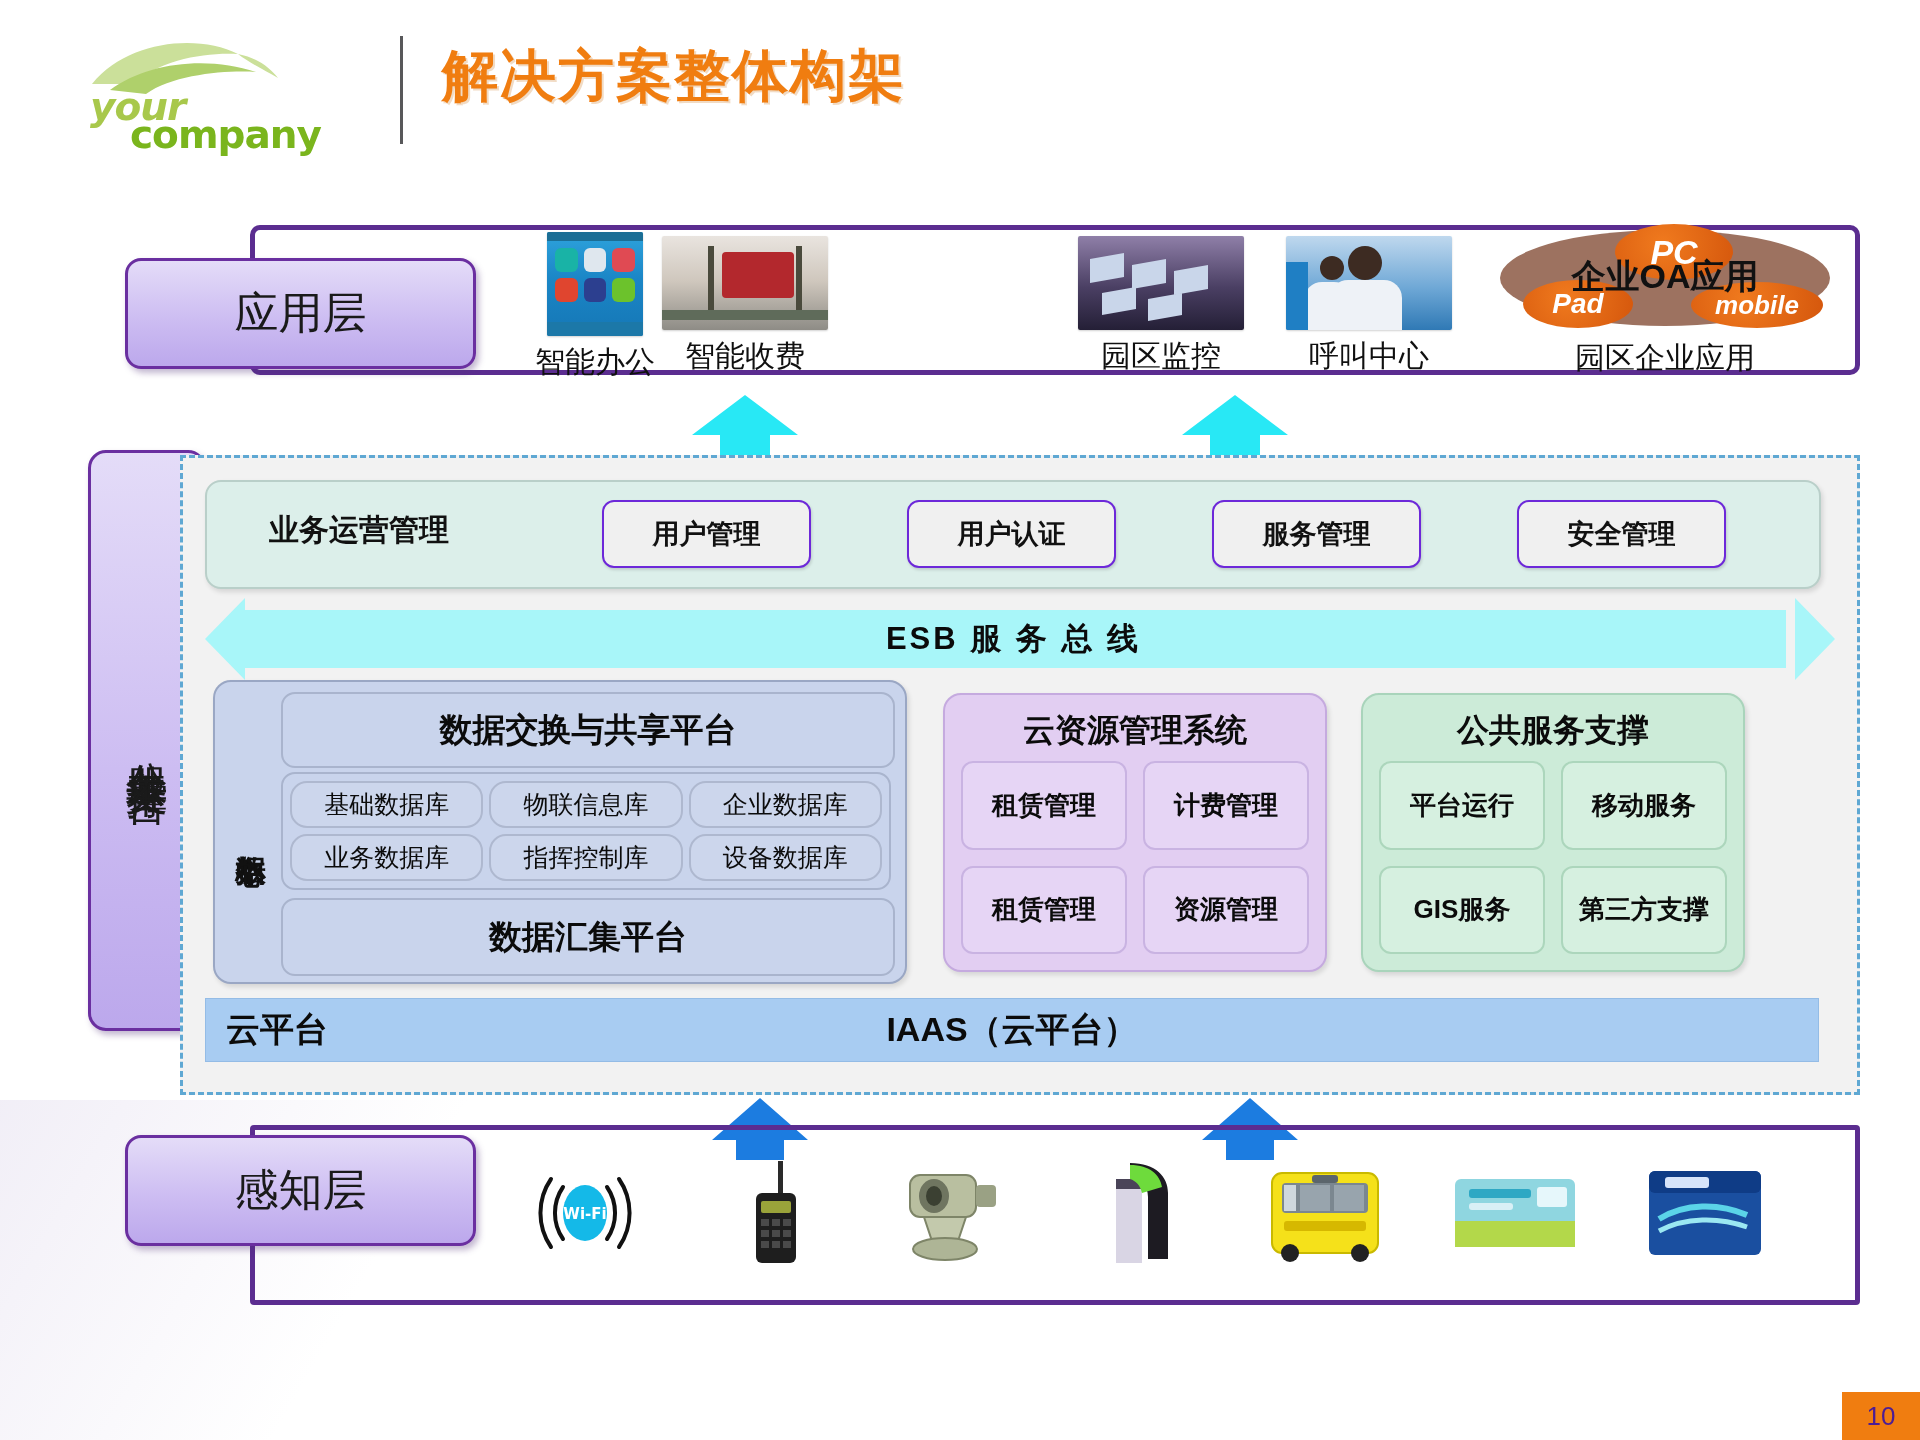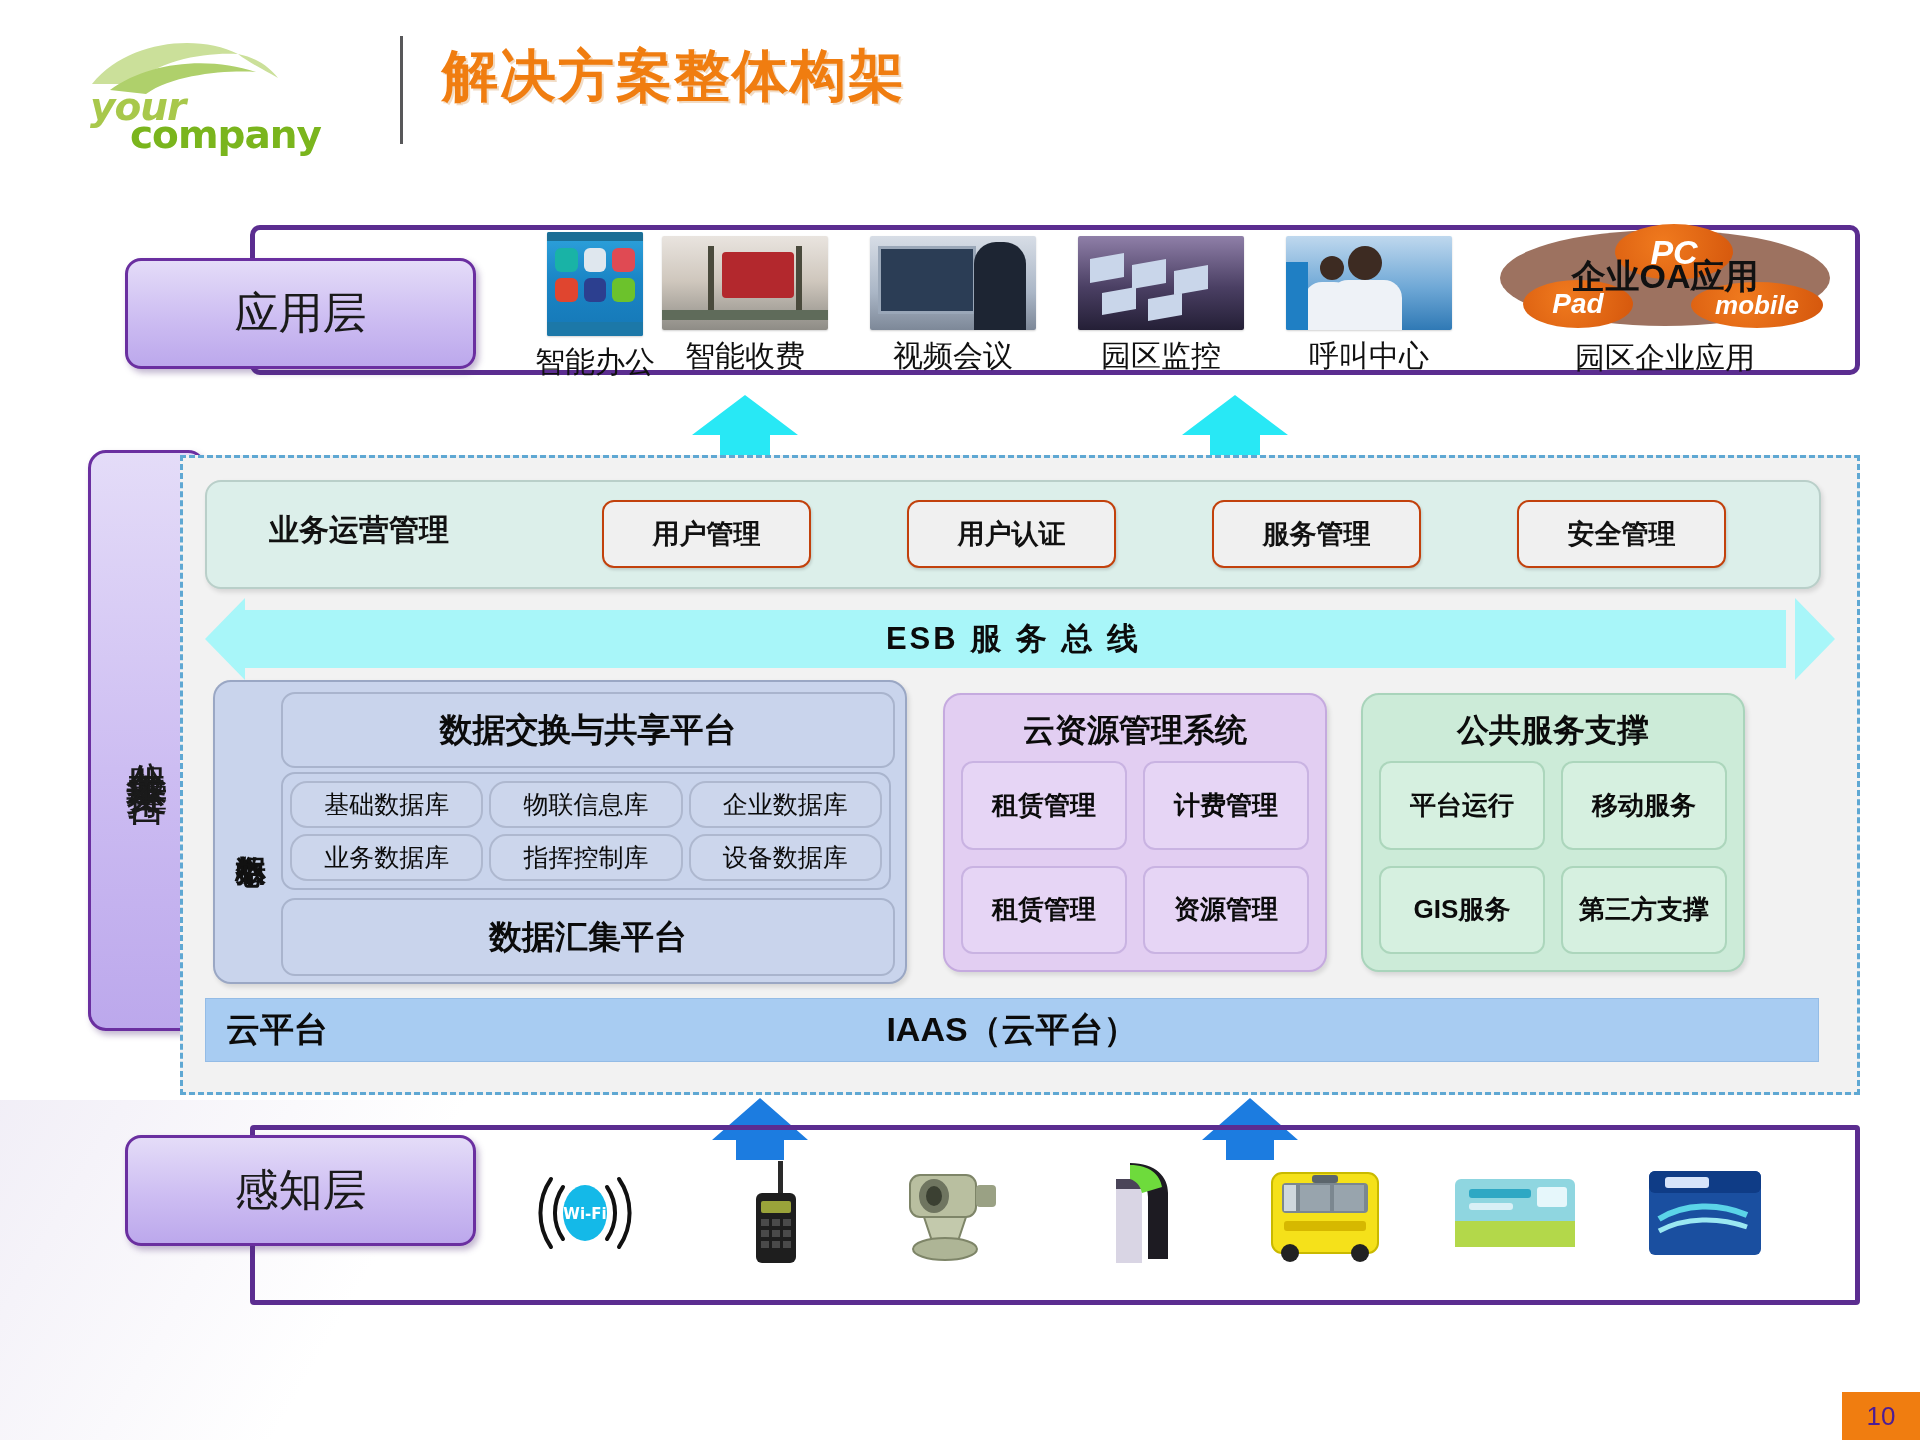--- a/index.html
+++ b/index.html
@@ -120,21 +120,21 @@
   .ops-band{
     position:absolute;left:22px;top:22px;width:1612px;height:105px;
     background:#DCEFEA;border:2px solid #B9CFC9;border-radius:16px;
     box-shadow:2px 3px 5px rgba(0,0,0,.12);
   }
   .ops-title{
     position:absolute;left:62px;top:28px;font-size:30px;font-weight:bold;color:#111;
   }
   .ops-chip{
     position:absolute;top:18px;height:64px;
-    background:#F0F0F0;border:2px solid #c2410c;border-radius:12px;
+    background:#F0F0F0;border:2px solid #6d28d9;border-radius:12px;
     display:flex;align-items:center;justify-content:center;
     font-size:27px;font-weight:bold;color:#111;
     box-shadow:1px 2px 3px rgba(0,0,0,.14);
   }
 
   .esb{
     position:absolute;left:58px;top:152px;width:1545px;height:58px;
     background:#A8F6F9;
     display:flex;align-items:center;justify-content:center;
     font-size:31px;font-weight:bold;color:#0b0b0b;letter-spacing:3px;text-align:right;
@@ -264,27 +264,20 @@
   <div class="app-item" style="left:140px;top:4px;width:200px;">
     <div class="app-thumb ph-train" style="margin:0 auto;width:166px;height:94px;">
       <div class="car" style="left:60px;top:16px;width:72px;"></div>
       <div class="post" style="left:46px;"></div>
       <div class="post" style="left:134px;"></div>
       <div class="rail"></div>
     </div>
     <div class="app-label">智能收费</div>
   </div>
 
-  <div class="app-item" style="left:348px;top:4px;width:200px;">
-    <div class="app-thumb ph-video" style="margin:0 auto;width:166px;height:94px;">
-      <div class="screen" style="left:8px;top:10px;width:92px;height:62px;"></div>
-      <div class="person" style="right:10px;top:6px;width:52px;height:88px;"></div>
-    </div>
-    <div class="app-label">视频会议</div>
-  </div>
 
   <div class="app-item" style="left:556px;top:4px;width:200px;">
     <div class="app-thumb ph-room" style="margin:0 auto;width:166px;height:94px;">
       <div class="mon" style="left:12px;top:20px;width:34px;height:24px;"></div>
       <div class="mon" style="left:54px;top:26px;width:34px;height:24px;"></div>
       <div class="mon" style="left:96px;top:32px;width:34px;height:24px;"></div>
       <div class="mon" style="left:24px;top:54px;width:34px;height:22px;"></div>
       <div class="mon" style="left:70px;top:60px;width:34px;height:22px;"></div>
     </div>
     <div class="app-label">园区监控</div>

